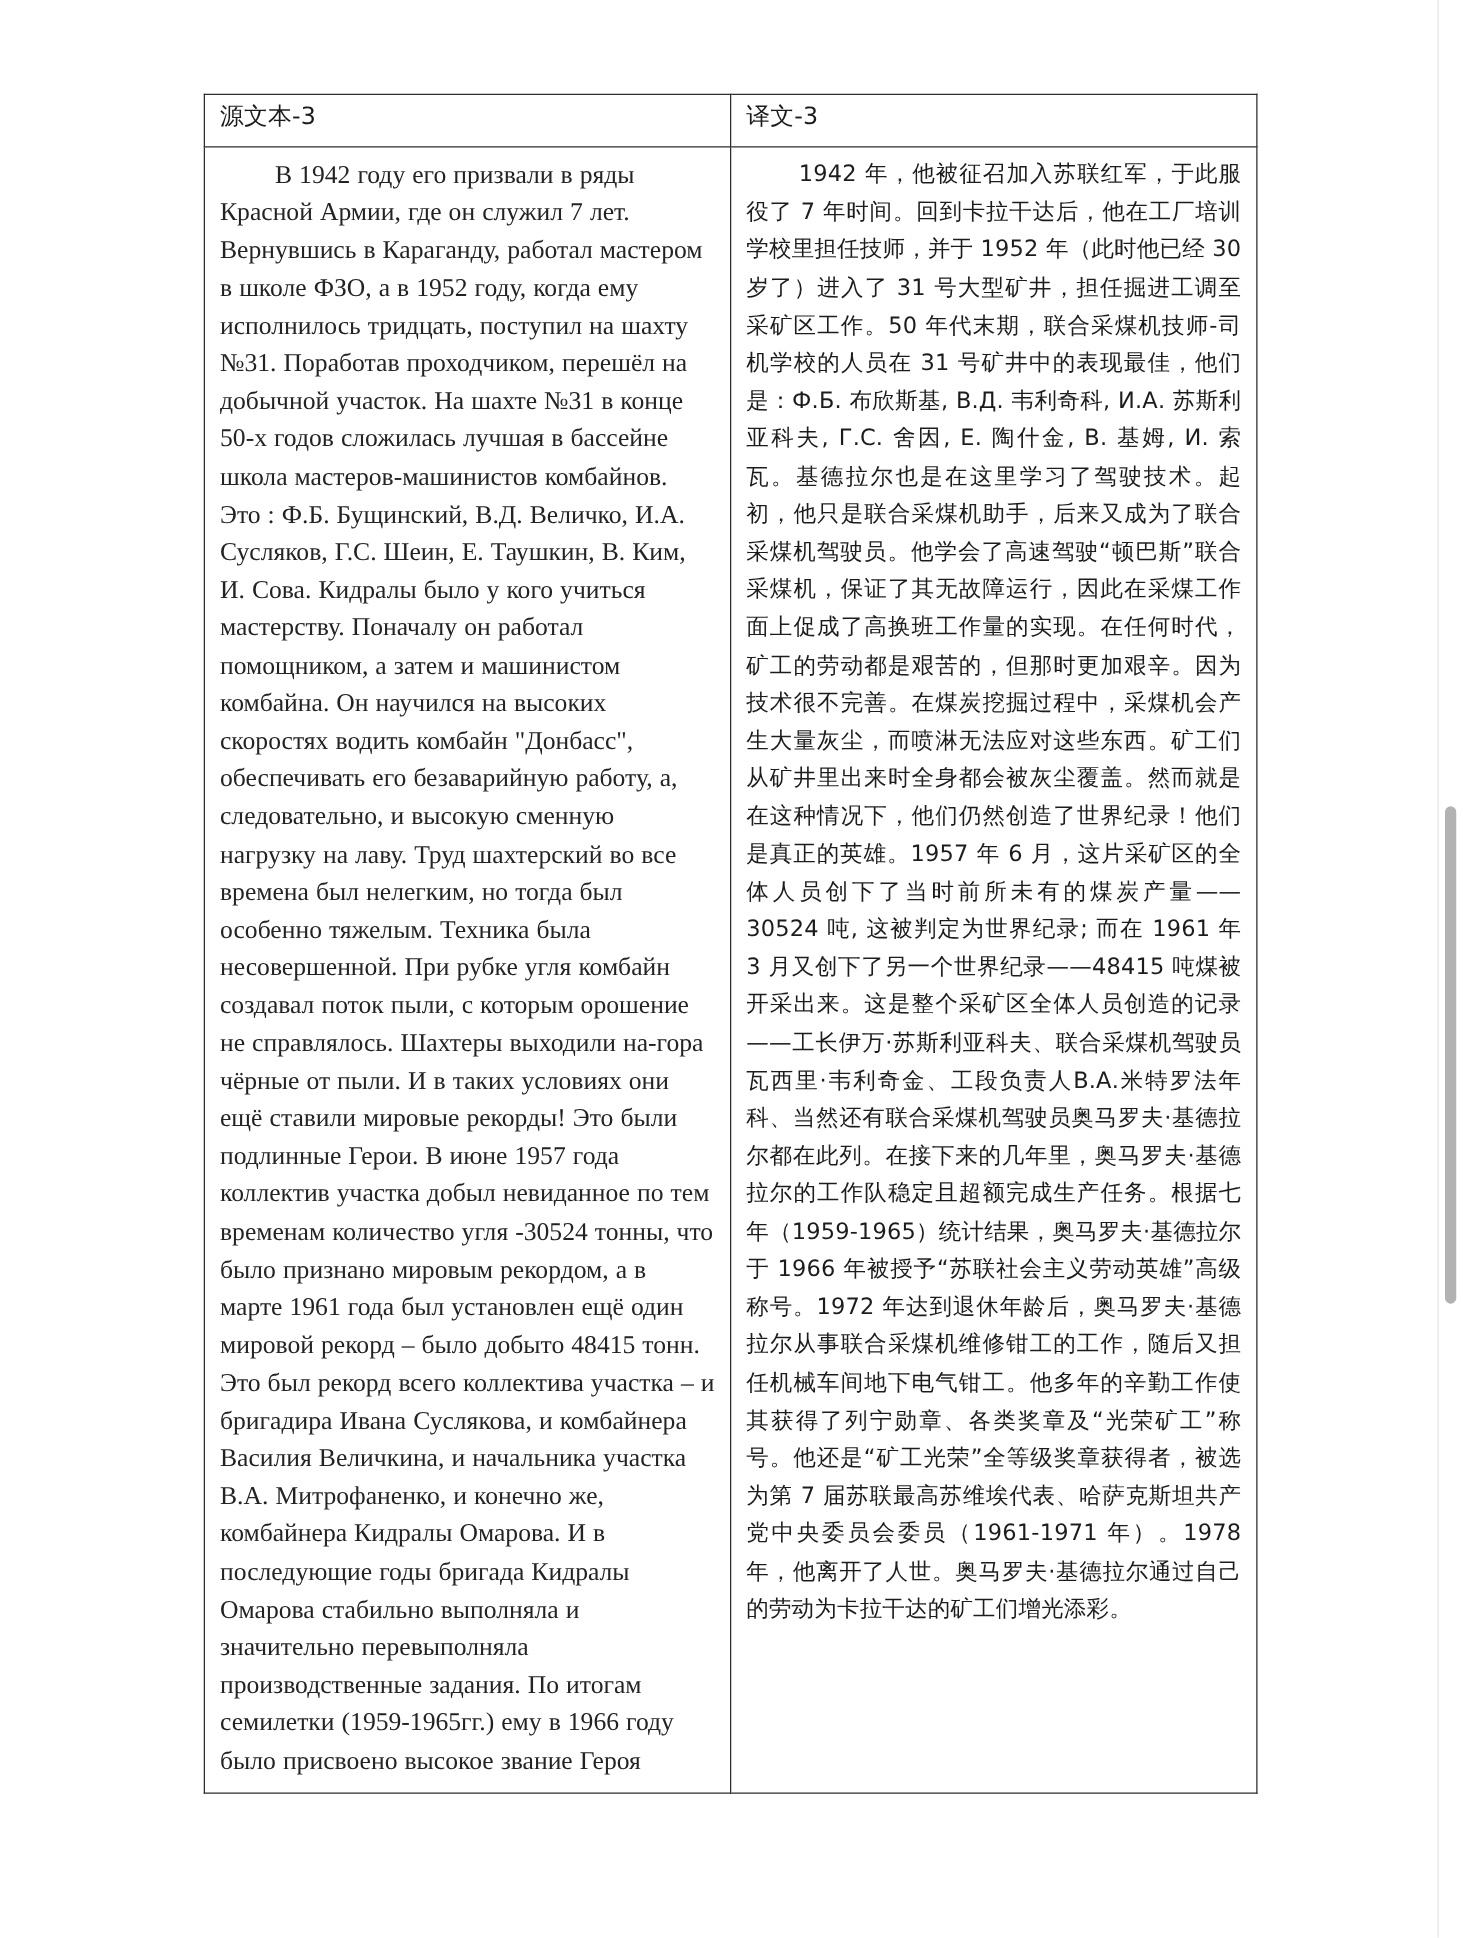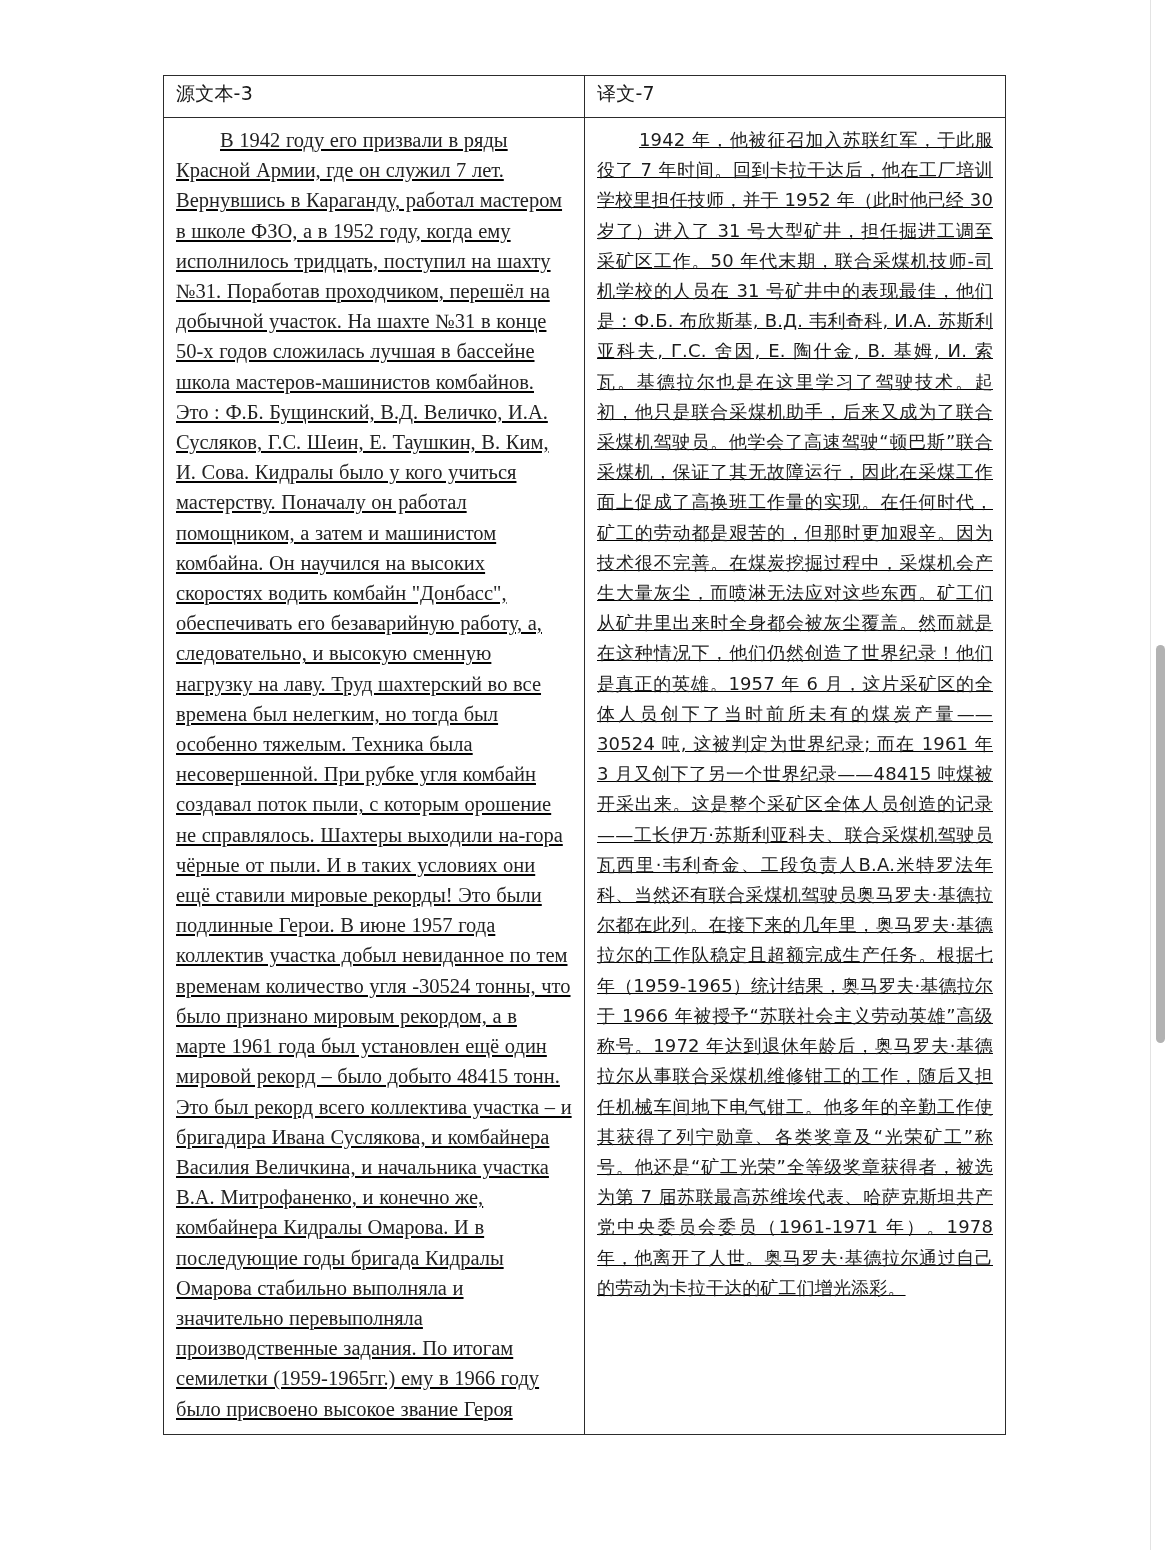--- a/index.html
+++ b/index.html
@@ -56,21 +56,20 @@
     font-size: 19px;
     line-height: 26px;
     color: #1a1a1a;
     white-space: nowrap;
     letter-spacing: 0.2px;
   }
 
   
   .body-cell {
     padding: 7px 12px 10px 12px !important;
-    text-decoration: underline;
   }
 
   
   .src-text {
     font-family: "Liberation Serif", "DejaVu Serif", serif;
     font-size: 20.5px;
     line-height: 30.2px;
     color: #232323;
     text-align: left;
     text-indent: 44px;
@@ -120,21 +119,21 @@
     <colgroup>
       <col class="src-col">
       <col class="tgt-col">
     </colgroup>
     <tbody>
       <tr>
         <td class="hdr-cell">
           <div class="hdr-label">源文本-3</div>
         </td>
         <td class="hdr-cell">
-          <div class="hdr-label">译文-7</div>
+          <div class="hdr-label">译文-3</div>
         </td>
       </tr>
       <tr>
         <td class="body-cell">
           <p class="src-text">В 1942 году его призвали в ряды Красной Армии, где он служил 7 лет. Вернувшись в Караганду, работал мастером в школе ФЗО, а в 1952 году, когда ему исполнилось тридцать, поступил на шахту №31. Поработав проходчиком, перешёл на добычной участок. На шахте №31 в конце 50-х годов сложилась лучшая в бассейне школа мастеров-машинистов комбайнов. Это : Ф.Б. Бущинский, В.Д. Величко, И.А. Сусляков, Г.С. Шеин, Е. Таушкин, В. Ким, И. Сова. Кидралы было у кого учиться мастерству. Поначалу он работал помощником, а затем и машинистом комбайна. Он научился на высоких скоростях водить комбайн "Донбасс", обеспечивать его безаварийную работу, а, следовательно, и высокую сменную нагрузку на лаву. Труд шахтерский во все времена был нелегким, но тогда был особенно тяжелым. Техника была несовершенной. При рубке угля комбайн создавал поток пыли, с которым орошение не справлялось. Шахтеры выходили на-гора чёрные от пыли. И в таких условиях они ещё ставили мировые рекорды! Это были подлинные Герои. В июне 1957 года коллектив участка добыл невиданное по тем временам количество угля -30524 тонны, что было признано мировым рекордом, а в марте 1961 года был установлен ещё один мировой рекорд – было добыто 48415 тонн. Это был рекорд всего коллектива участка – и бригадира Ивана Суслякова, и комбайнера Василия Величкина, и начальника участка В.А. Митрофаненко, и конечно же, комбайнера Кидралы Омарова. И в последующие годы бригада Кидралы Омарова стабильно выполняла и значительно перевыполняла производственные задания. По итогам семилетки (1959-1965гг.) ему в 1966 году было присвоено высокое звание Героя</p>
         </td>
         <td class="body-cell">
           <p class="tgt-text">1942 年，他被征召加入苏联红军，于此服役了 7 年时间。回到卡拉干达后，他在工厂培训学校里担任技师，并于 1952 年（此时他已经 30 岁了）进入了 31 号大型矿井，担任掘进工调至采矿区工作。50 年代末期，联合采煤机技师-司机学校的人员在 31 号矿井中的表现最佳，他们是：Ф.Б. 布欣斯基, В.Д. 韦利奇科, И.А. 苏斯利亚科夫, Г.С. 舍因, Е. 陶什金, В. 基姆, И. 索瓦。基德拉尔也是在这里学习了驾驶技术。起初，他只是联合采煤机助手，后来又成为了联合采煤机驾驶员。他学会了高速驾驶“顿巴斯”联合采煤机，保证了其无故障运行，因此在采煤工作面上促成了高换班工作量的实现。在任何时代，矿工的劳动都是艰苦的，但那时更加艰辛。因为技术很不完善。在煤炭挖掘过程中，采煤机会产生大量灰尘，而喷淋无法应对这些东西。矿工们从矿井里出来时全身都会被灰尘覆盖。然而就是在这种情况下，他们仍然创造了世界纪录！他们是真正的英雄。1957 年 6 月，这片采矿区的全体人员创下了当时前所未有的煤炭产量——30524 吨, 这被判定为世界纪录; 而在 1961 年 3 月又创下了另一个世界纪录——48415 吨煤被开采出来。这是整个采矿区全体人员创造的记录——工长伊万·苏斯利亚科夫、联合采煤机驾驶员瓦西里·韦利奇金、工段负责人В.А.米特罗法年科、当然还有联合采煤机驾驶员奥马罗夫·基德拉尔都在此列。在接下来的几年里，奥马罗夫·基德拉尔的工作队稳定且超额完成生产任务。根据七年（1959-1965）统计结果，奥马罗夫·基德拉尔于 1966 年被授予“苏联社会主义劳动英雄”高级称号。1972 年达到退休年龄后，奥马罗夫·基德拉尔从事联合采煤机维修钳工的工作，随后又担任机械车间地下电气钳工。他多年的辛勤工作使其获得了列宁勋章、各类奖章及“光荣矿工”称号。他还是“矿工光荣”全等级奖章获得者，被选为第 7 届苏联最高苏维埃代表、哈萨克斯坦共产党中央委员会委员（1961-1971 年）。1978 年，他离开了人世。奥马罗夫·基德拉尔通过自己的劳动为卡拉干达的矿工们增光添彩。</p>
         </td>
       </tr>

